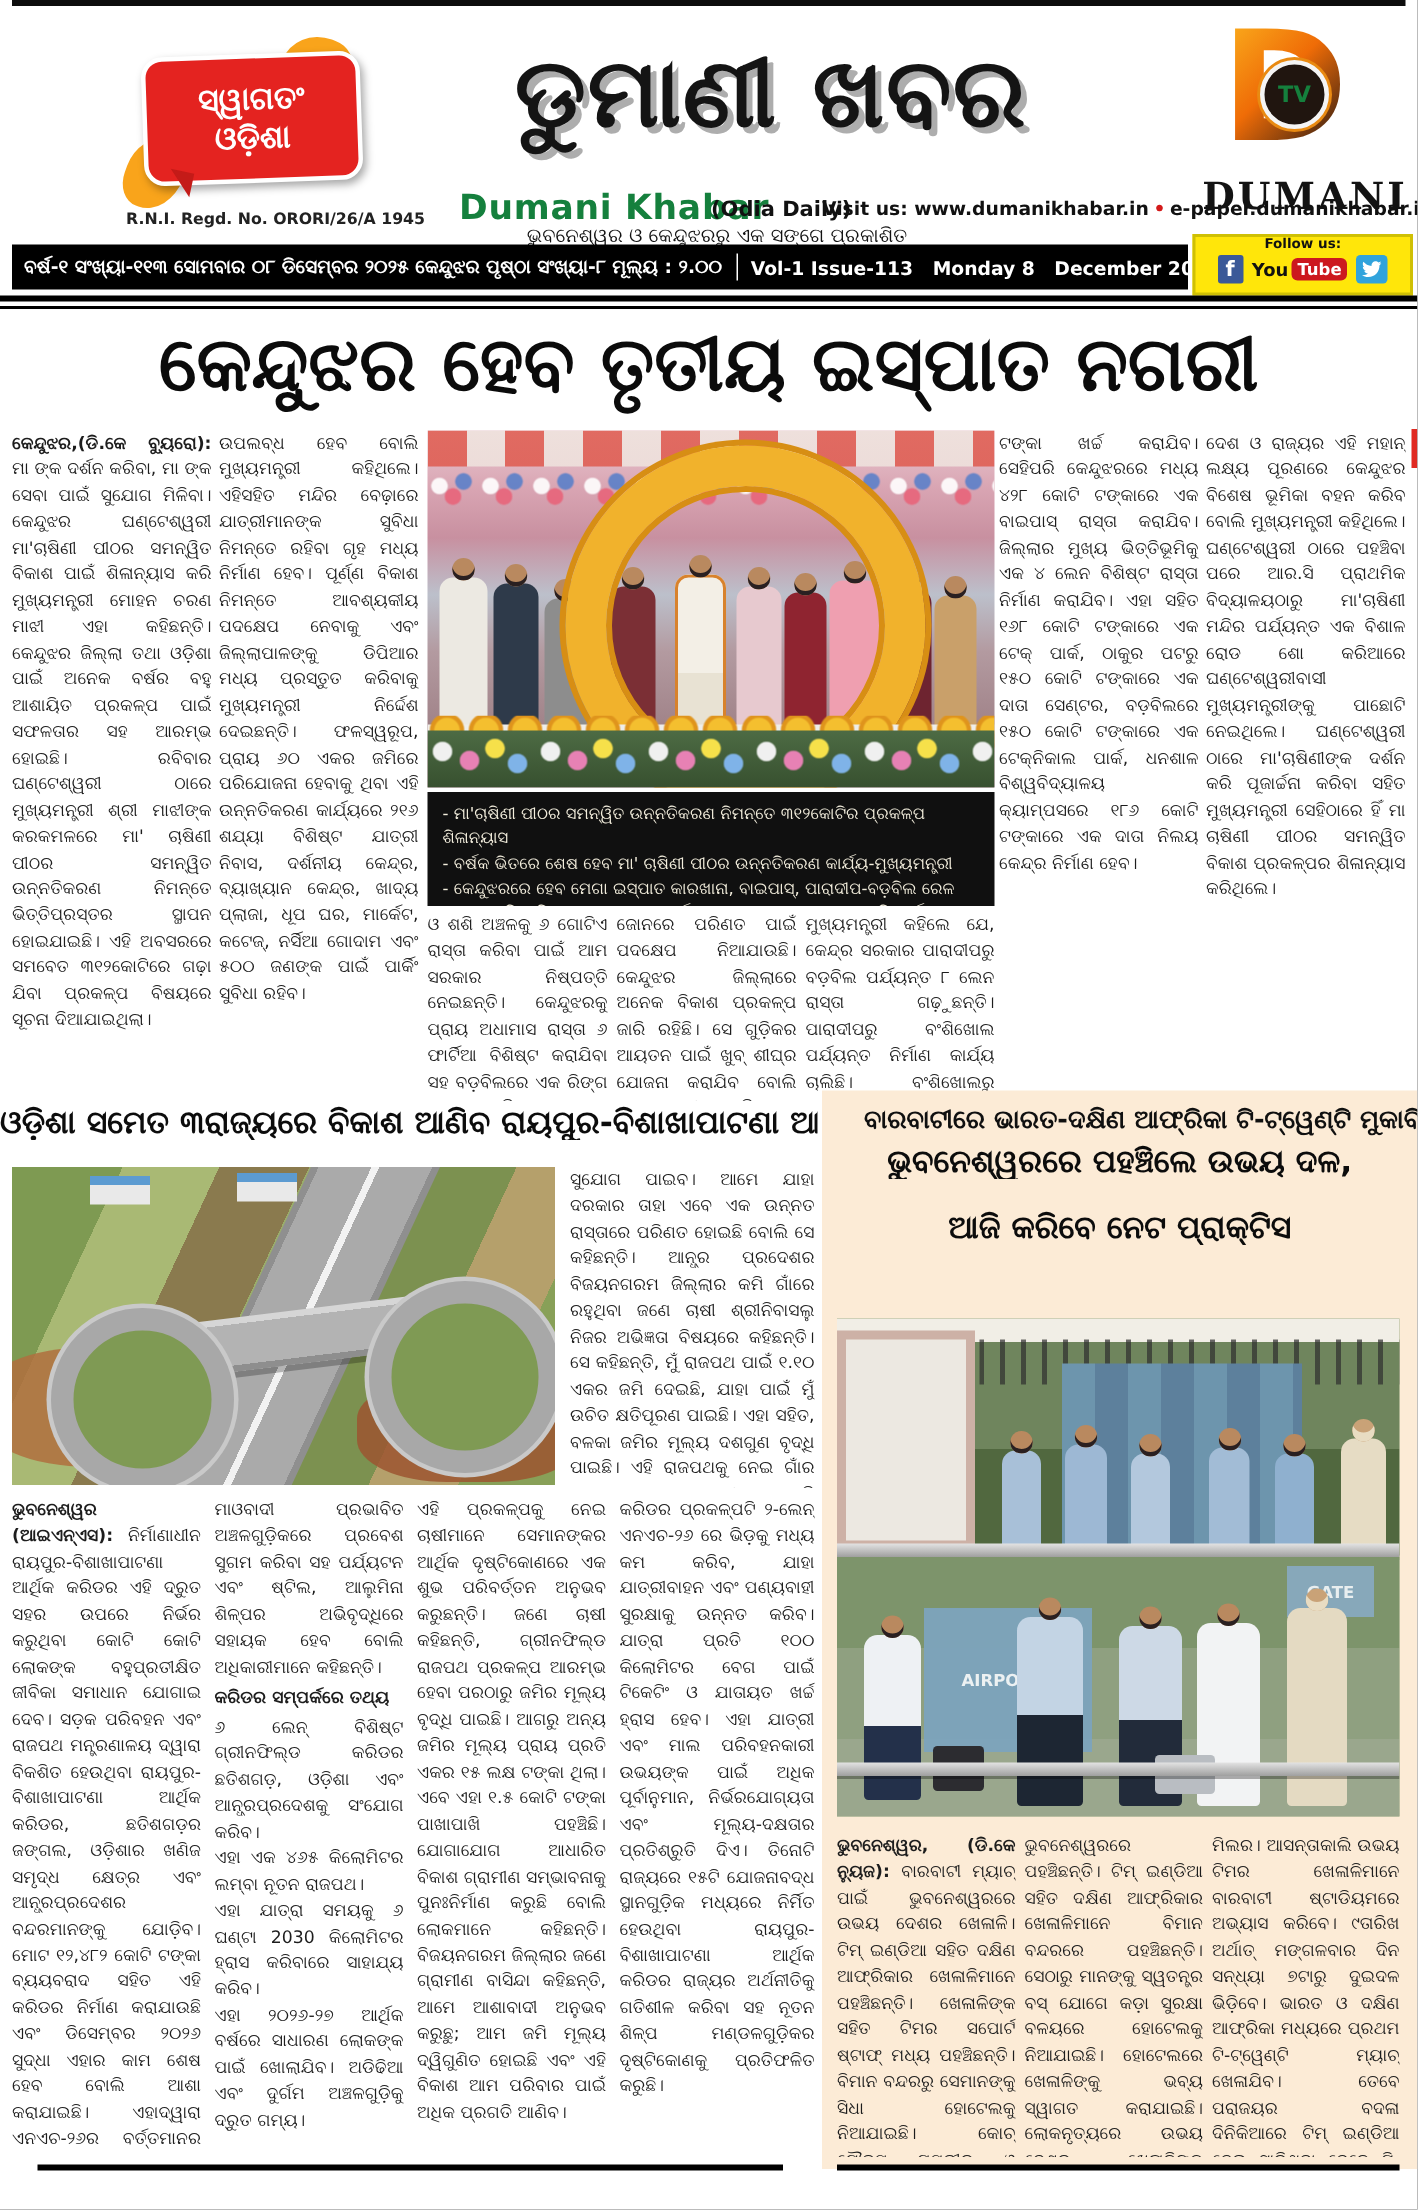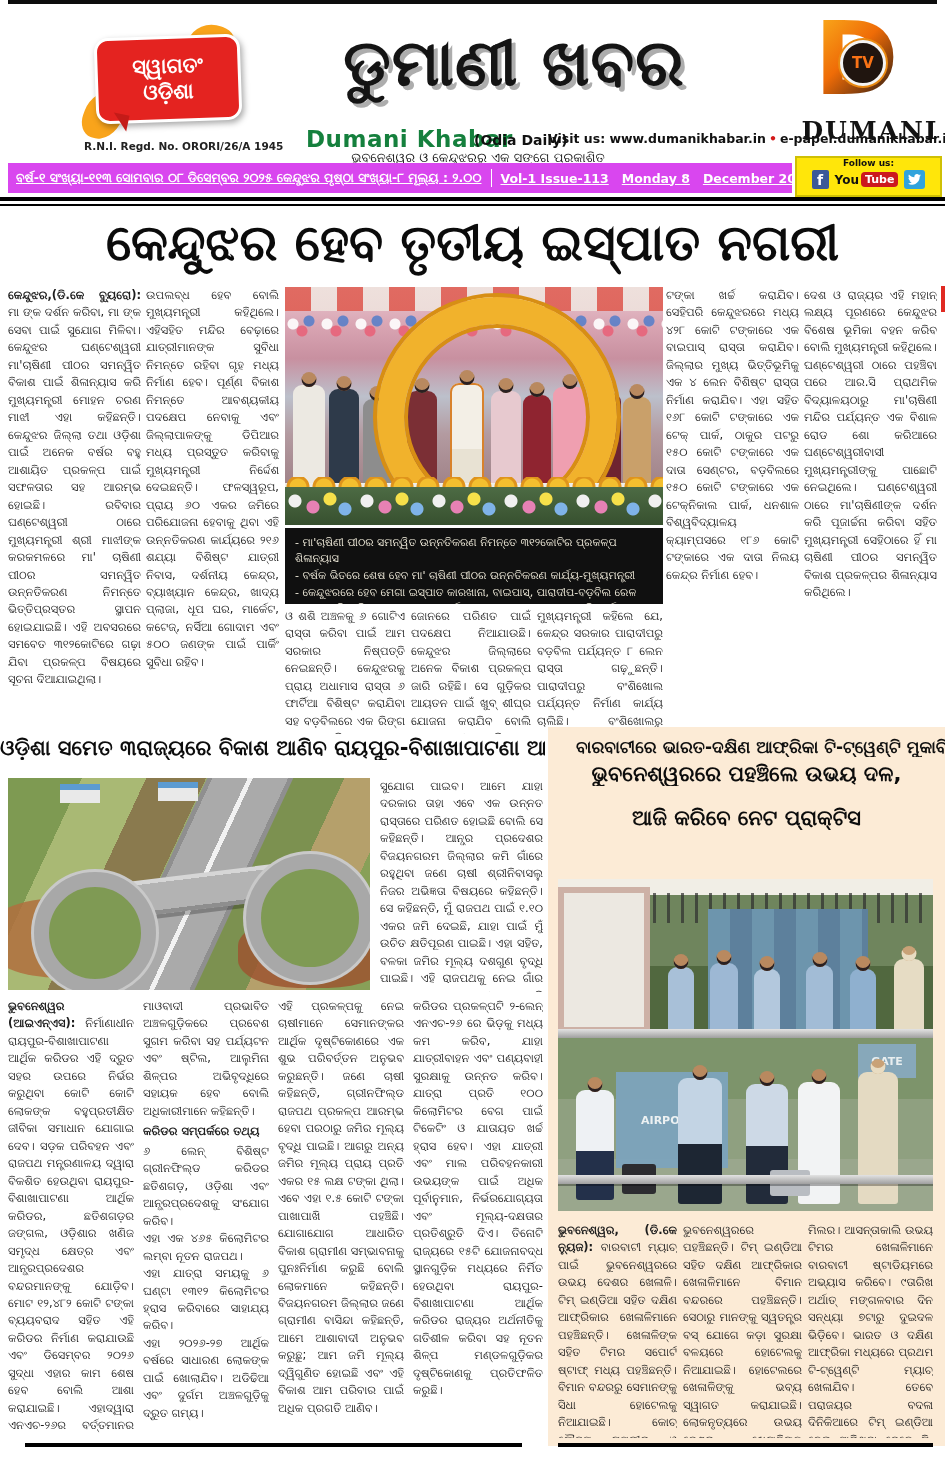--- a/index.html
+++ b/index.html
@@ -25,38 +25,38 @@
   .visit{left:548px;top:131px;font-size:12.5px;font-weight:bold;color:#111;white-space:nowrap;}
   .visit .dot{color:#d31a1a;padding:0 3px;}
   .tagline{left:318px;top:150px;width:320px;text-align:center;font-size:13px;color:#111;}
   
   .tvlogo{left:800px;top:14px;width:140px;height:145px;}
   .tvD{position:absolute;left:14px;top:-6px;font-size:102px;font-weight:900;line-height:1;
        font-family:"DejaVu Sans",sans-serif;
        background:linear-gradient(135deg,#f9a61a 10%,#ef6c07 45%,#2b1a12 90%);
        -webkit-background-clip:text;background-clip:text;color:transparent;}
   .tvcirc{position:absolute;left:40px;top:26px;width:40px;height:40px;border-radius:50%;
-       background:#20150f;border:3px solid #f4f4f4;color:#f97316;font-size:15px;font-weight:bold;
+       background:#20150f;border:3px solid #f4f4f4;color:#15803d;font-size:15px;font-weight:bold;
        display:flex;align-items:center;justify-content:center;box-shadow:0 0 0 2px #e98a12;}
   .tvname{position:absolute;left:0;top:102px;width:140px;text-align:center;font-size:25px;
        font-weight:800;letter-spacing:2px;font-family:"DejaVu Serif",serif;color:#131313;}
   .followbox{left:795px;top:156px;width:143px;height:37px;background:#ffe60a;
        border:2px solid #cfc004;display:flex;flex-direction:column;align-items:center;}
   .followbox .ft{font-size:9px;font-weight:bold;color:#111;line-height:11px;}
   .social{display:flex;align-items:center;gap:6px;margin-top:1px;}
   .fbic{width:17px;height:19px;background:#3b5998;color:#fff;font-weight:bold;font-size:14px;
        display:flex;align-items:flex-end;justify-content:center;border-radius:2px;line-height:17px;}
   .ytwrap{display:flex;align-items:center;gap:2px;}
   .ytyou{font-size:12px;font-weight:bold;color:#111;}
   .yttube{background:#cc181e;color:#fff;font-size:11px;font-weight:bold;border-radius:4px;padding:1px 4px;}
   .twic{width:21px;height:19px;background:#31a3dc;border-radius:3px;display:flex;align-items:center;justify-content:center;}
   
-  .infobar{left:8px;top:163px;width:784px;height:30px;background:#d946ef;color:#fff;
+  .infobar{left:8px;top:163px;width:784px;height:30px;background:#000000;color:#fff;
        display:flex;align-items:center;font-size:12.5px;font-weight:bold;padding:0 8px;box-sizing:border-box;
-       white-space:nowrap;overflow:hidden;text-decoration:underline;}
+       white-space:nowrap;overflow:hidden;}
   .infobar .od{margin-right:8px;}
   .infobar .sep{border-left:1px solid #fff;height:18px;margin:0 8px 0 2px;}
   .infobar .seg{margin-right:13px;}
   .dblrule{left:0;top:197px;width:945px;height:3px;border-top:4px solid #000;border-bottom:2px solid #000;}
   
   .h1-main{left:12px;top:206px;width:921px;text-align:center;font-size:50px;font-weight:800;
        color:#0b0b0b;white-space:nowrap;overflow:hidden;line-height:74px;}
   .col{font-size:11.5px;line-height:1.52;text-align:justify;overflow:hidden;color:#1d1d1d;}
   .dl{font-weight:bold;}
   .caption{left:285px;top:528px;width:378px;height:76px;background:#101010;color:#f3eedd;
@@ -236,21 +236,21 @@
   <div class="abs col" style="left:380px;top:778px;width:163px;height:214px;">ସୁଯୋଗ ପାଇବ। ଆମେ ଯାହା ଦରକାର ତାହା ଏବେ ଏକ ଉନ୍ନତ ରାସ୍ତାରେ ପରିଣତ ହୋଇଛି ବୋଲି ସେ କହିଛନ୍ତି। ଆନ୍ଧ୍ର ପ୍ରଦେଶର ବିଜୟନଗରମ ଜିଲ୍ଲାର କମି ଗାଁରେ ରହୁଥିବା ଜଣେ ଚାଷୀ ଶ୍ରୀନିବାସଲୁ ନିଜର ଅଭିଜ୍ଞତା ବିଷୟରେ କହିଛନ୍ତି। ସେ କହିଛନ୍ତି, ମୁଁ ରାଜପଥ ପାଇଁ ୧.୧୦ ଏକର ଜମି ଦେଇଛି, ଯାହା ପାଇଁ ମୁଁ ଉଚିତ କ୍ଷତିପୂରଣ ପାଇଛି। ଏହା ସହିତ, ବଳକା ଜମିର ମୂଲ୍ୟ ଦଶଗୁଣ ବୃଦ୍ଧି ପାଇଛି। ଏହି ରାଜପଥକୁ ନେଇ ଗାଁର ଲୋକମାନେ ଏବଂ ଚାଷୀମାନେ ଖୁସି ଅନୁଭବ କରୁଛନ୍ତି ବୋଲି ସେ କହିଛନ୍ତି। ଆର୍ଥିକ ଲାଭ ବ୍ୟତୀତ, ରାୟପୁର-ବିଶାଖାପାଟଣା କରିଡର ଧମତାରି, କେଶକଲ, ବାକେର (ଛତିଶଗଡ଼), ଦେବଭୂମି, ନବରଙ୍ଗପୁର, କୋରାପୁଟ</div>
 
   <div class="abs col" style="left:8px;top:998px;width:126px;height:438px;">
     <span class="dl">ଭୁବନେଶ୍ୱର (ଆଇଏନ୍‌ଏସ): </span><span>ନିର୍ମାଣାଧୀନ ରାୟପୁର-ବିଶାଖାପାଟଣା ଆର୍ଥିକ କରିଡର ଏହି ଦ୍ରୁତ ସହର ଉପରେ ନିର୍ଭର କରୁଥିବା କୋଟି କୋଟି ଲୋକଙ୍କ ବହୁପ୍ରତୀକ୍ଷିତ ଜୀବିକା ସମାଧାନ ଯୋଗାଇ ଦେବ। ସଡ଼କ ପରିବହନ ଏବଂ ରାଜପଥ ମନ୍ତ୍ରଣାଳୟ ଦ୍ୱାରା ବିକଶିତ ହେଉଥିବା ରାୟପୁର-ବିଶାଖାପାଟଣା ଆର୍ଥିକ କରିଡର, ଛତିଶଗଡ଼ର ଜଙ୍ଗଲ, ଓଡ଼ିଶାର ଖଣିଜ ସମୃଦ୍ଧ କ୍ଷେତ୍ର ଏବଂ ଆନ୍ଧ୍ରପ୍ରଦେଶର ବନ୍ଦରମାନଙ୍କୁ ଯୋଡ଼ିବ। ମୋଟ ୧୨,୪୮୨ କୋଟି ଟଙ୍କା ବ୍ୟୟବରାଦ ସହିତ ଏହି କରିଡର ନିର୍ମାଣ କରାଯାଉଛି ଏବଂ ଡିସେମ୍ବର ୨୦୨୬ ସୁଦ୍ଧା ଏହାର କାମ ଶେଷ ହେବ ବୋଲି ଆଶା କରାଯାଇଛି। ଏହାଦ୍ୱାରା ଏନଏଚ-୨୬ର ବର୍ତ୍ତମାନର ଦୂରତା ୫୯୬ କିଲୋମିଟରରୁ ୪୬୫ କିଲୋମିଟରକୁ ହ୍ରାସ ପାଇବ। ଦୂରତା ପ୍ରାୟ ୧୩୧୨ କିଲୋମିଟର ହ୍ରାସ ପାଇବ ଏବଂ ସମୟ ପ୍ରାୟ ସାତ ଘଣ୍ଟା ସଞ୍ଚୟ ହେବ। ଏହାଫଳରେ ସାଧାରଣ ଜନତାଙ୍କ ଯାତ୍ରା ଏବଂ ମାଲ ପରିବହନକାରୀଙ୍କ ପରିବହନ ଖର୍ଚ୍ଚ ହ୍ରାସ ପାଇବା ସହିତ ଯଥେଷ୍ଟ ସୁବିଧା ହେବ।</span>
   </div>
   <div class="abs col" style="left:143px;top:998px;width:126px;height:438px;">
     <span>ମାଓବାଦୀ ପ୍ରଭାବିତ ଅଞ୍ଚଳଗୁଡ଼ିକରେ ପ୍ରବେଶ ସୁଗମ କରିବା ସହ ପର୍ଯ୍ୟଟନ ଏବଂ ଷ୍ଟିଲ, ଆଲୁମିନା ଶିଳ୍ପର ଅଭିବୃଦ୍ଧିରେ ସହାୟକ ହେବ ବୋଲି ଅଧିକାରୀମାନେ କହିଛନ୍ତି।</span>
     <div class="subhead">କରିଡର ସମ୍ପର୍କରେ ତଥ୍ୟ</div>
     <div>୬ ଲେନ୍ ବିଶିଷ୍ଟ ଗ୍ରୀନଫିଲ୍ଡ କରିଡର ଛତିଶଗଡ଼, ଓଡ଼ିଶା ଏବଂ ଆନ୍ଧ୍ରପ୍ରଦେଶକୁ ସଂଯୋଗ କରିବ।</div>
     <div>ଏହା ଏକ ୪୬୫ କିଲୋମିଟର ଲମ୍ବା ନୂତନ ରାଜପଥ।</div>
-    <div>ଏହା ଯାତ୍ରା ସମୟକୁ ୬ ଘଣ୍ଟା ୧୩୧୨ କିଲୋମିଟର ହ୍ରାସ କରିବାରେ ସାହାଯ୍ୟ କରିବ।</div>
+    <div>ଏହା ଯାତ୍ରା ସମୟକୁ ୬ ଘଣ୍ଟା 2030 କିଲୋମିଟର ହ୍ରାସ କରିବାରେ ସାହାଯ୍ୟ କରିବ।</div>
     <div>ଏହା ୨୦୨୬-୨୭ ଆର୍ଥିକ ବର୍ଷରେ ସାଧାରଣ ଲୋକଙ୍କ ପାଇଁ ଖୋଲାଯିବ। ଅଡିଢିଆ ଏବଂ ଦୁର୍ଗମ ଅଞ୍ଚଳଗୁଡ଼ିକୁ ଦ୍ରୁତ ଗମ୍ୟ।</div>
   </div>
   <div class="abs col" style="left:278px;top:998px;width:126px;height:438px;">ଏହି ପ୍ରକଳ୍ପକୁ ନେଇ ଚାଷୀମାନେ ସେମାନଙ୍କର ଆର୍ଥିକ ଦୃଷ୍ଟିକୋଣରେ ଏକ ଶୁଭ ପରିବର୍ତ୍ତନ ଅନୁଭବ କରୁଛନ୍ତି। ଜଣେ ଚାଷୀ କହିଛନ୍ତି, ଗ୍ରୀନଫିଲ୍ଡ ରାଜପଥ ପ୍ରକଳ୍ପ ଆରମ୍ଭ ହେବା ପରଠାରୁ ଜମିର ମୂଲ୍ୟ ବୃଦ୍ଧି ପାଇଛି। ଆଗରୁ ଅନ୍ୟ ଜମିର ମୂଲ୍ୟ ପ୍ରାୟ ପ୍ରତି ଏକର ୧୫ ଲକ୍ଷ ଟଙ୍କା ଥିଲା। ଏବେ ଏହା ୧.୫ କୋଟି ଟଙ୍କା ପାଖାପାଖି ପହଞ୍ଚିଛି। ଯୋଗାଯୋଗ ଆଧାରିତ ବିକାଶ ଗ୍ରାମୀଣ ସମ୍ଭାବନାକୁ ପୁନଃନିର୍ମାଣ କରୁଛି ବୋଲି ଲୋକମାନେ କହିଛନ୍ତି। ବିଜୟନଗରମ ଜିଲ୍ଲାର ଜଣେ ଗ୍ରାମୀଣ ବାସିନ୍ଦା କହିଛନ୍ତି, ଆମେ ଆଶାବାଦୀ ଅନୁଭବ କରୁଛୁ; ଆମ ଜମି ମୂଲ୍ୟ ଦ୍ୱିଗୁଣିତ ହୋଇଛି ଏବଂ ଏହି ବିକାଶ ଆମ ପରିବାର ପାଇଁ ଅଧିକ ପ୍ରଗତି ଆଣିବ।</div>
   <div class="abs col" style="left:413px;top:998px;width:130px;height:438px;">କରିଡର ପ୍ରକଳ୍ପଟି ୨-ଲେନ୍ ଏନଏଚ-୨୬ ରେ ଭିଡ଼କୁ ମଧ୍ୟ କମ କରିବ, ଯାହା ଯାତ୍ରୀବାହନ ଏବଂ ପଣ୍ୟବାହୀ ସୁରକ୍ଷାକୁ ଉନ୍ନତ କରିବ। ଯାତ୍ରା ପ୍ରତି ୧୦୦ କିଲୋମିଟର ବେଗ ପାଇଁ ଟିକେଟିଂ ଓ ଯାତାୟତ ଖର୍ଚ୍ଚ ହ୍ରାସ ହେବ। ଏହା ଯାତ୍ରୀ ଏବଂ ମାଲ ପରିବହନକାରୀ ଉଭୟଙ୍କ ପାଇଁ ଅଧିକ ପୂର୍ବାନୁମାନ, ନିର୍ଭରଯୋଗ୍ୟତା ଏବଂ ମୂଲ୍ୟ-ଦକ୍ଷତାର ପ୍ରତିଶ୍ରୁତି ଦିଏ। ତିନୋଟି ରାଜ୍ୟରେ ୧୫ଟି ଯୋଜନାବଦ୍ଧ ସ୍ଥାନଗୁଡ଼ିକ ମଧ୍ୟରେ ନିର୍ମିତ ହେଉଥିବା ରାୟପୁର-ବିଶାଖାପାଟଣା ଆର୍ଥିକ କରିଡର ରାଜ୍ୟର ଅର୍ଥନୀତିକୁ ଗତିଶୀଳ କରିବା ସହ ନୂତନ ଶିଳ୍ପ ମଣ୍ଡଳଗୁଡ଼ିକର ଦୃଷ୍ଟିକୋଣକୁ ପ୍ରତିଫଳିତ କରୁଛି।</div>
   <div class="abs rule-bl"></div>
 
   <div class="abs cricket-bg"></div>
   <div class="abs kicker">ବାରବାଟୀରେ ଭାରତ-ଦକ୍ଷିଣ ଆଫ୍ରିକା ଟି-ଟ୍ୱେଣ୍ଟି ମୁକାବିଲା</div>
   <div class="abs h2-cricket" style="top:806px;">ଆଜି କରିବେ ନେଟ ପ୍ରାକ୍ଟିସ</div>
   <div class="abs h2-cricket" style="top:762px;">ଭୁବନେଶ୍ୱରରେ ପହଞ୍ଚିଲେ ଉଭୟ ଦଳ,</div>

